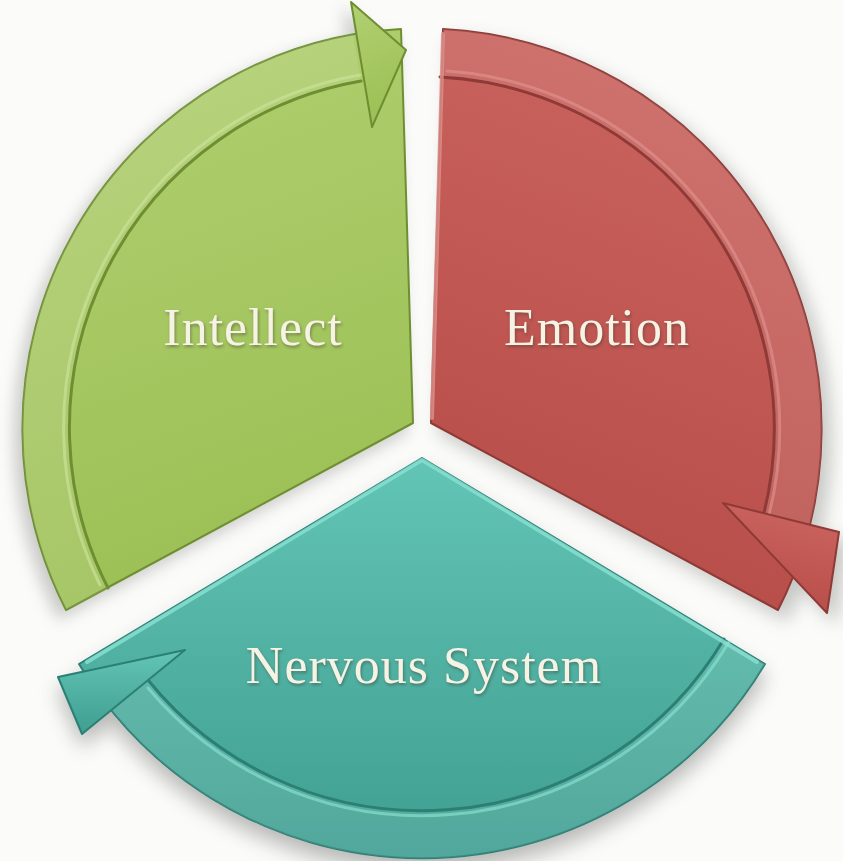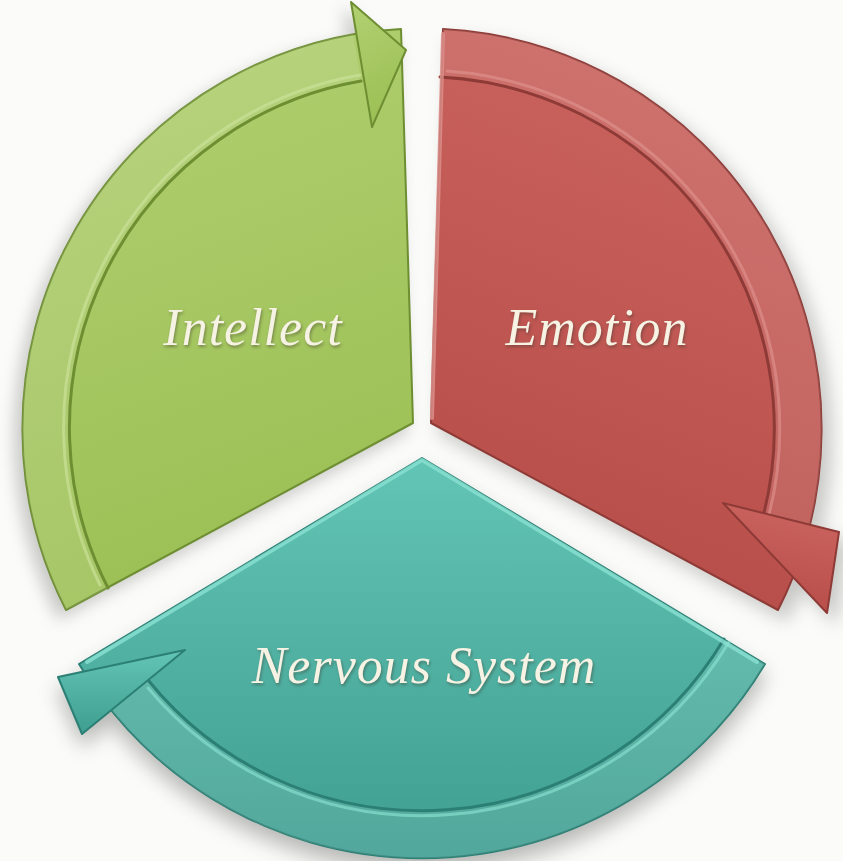--- a/index.html
+++ b/index.html
@@ -8,21 +8,20 @@
     width: 843px;
     height: 861px;
     background: #fbfbfa;
     overflow: hidden;
     font-family: "Liberation Serif", "DejaVu Serif", serif;
   }
   .stage {
     position: relative;
     width: 843px;
     height: 712px;
-    font-style: italic;
   }
   svg { display: block; }
   .g-green { filter: drop-shadow(-7px 8px 8px rgba(115,115,110,0.38)); }
   .g-red   { filter: drop-shadow(9px 10px 9px rgba(115,115,110,0.38)); }
   .g-teal  { filter: drop-shadow(0px 12px 10px rgba(105,105,100,0.45)); }
   .seg-label {
     font-family: "Liberation Serif", "DejaVu Serif", serif;
     font-size: 52px;
     letter-spacing: 1px;
     filter: drop-shadow(1px 2px 1.5px rgba(60,55,45,0.45));

